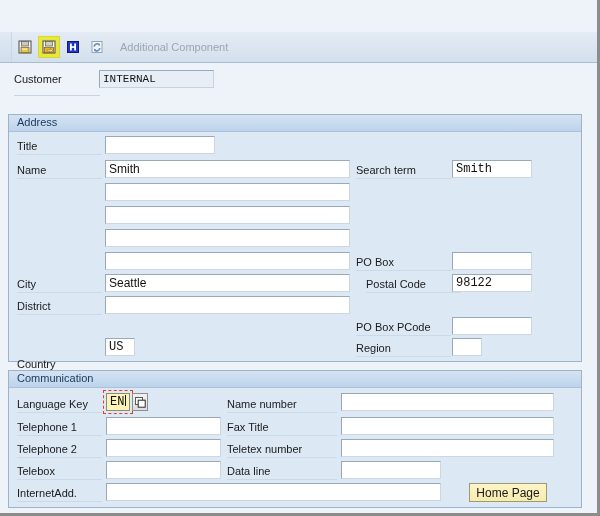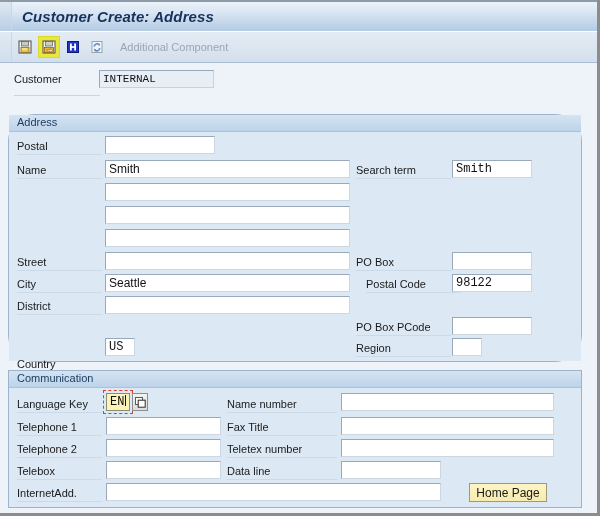--- a/index.html
+++ b/index.html
@@ -147,21 +147,21 @@
     color: #1b3d63;
     padding: 1px 0 0 8px;
     white-space: nowrap;
   }
   .group-body {
     position: relative;
     background: #dce8f4;
     height: calc(100% - 17px);
   }
 
-  #group-address { left: 8px; top: 114px; width: 574px; height: 248px; border-radius: 27px; }
+  #group-address { left: 8px; top: 114px; width: 574px; height: 248px; }
   #group-comm    { left: 8px; top: 370px; width: 574px; height: 138px; }
 
   
   .fld-label {
     position: absolute;
     font-size: 11px;
     color: #1a1a1a;
     white-space: nowrap;
     border-bottom: 1px solid #ccd9e6;
     padding-bottom: 2px;
@@ -232,24 +232,20 @@
     align-items: center;
     justify-content: center;
     white-space: nowrap;
   }
 </style>
 </head>
 <body>
 
 <div class="app">
 
-  <div class="titlebar">
-    <div class="leftpad"></div>
-    <div class="title-text">Customer Create: Address</div>
-  </div>
 
   <div class="toolbar">
     <div class="leftpad"></div>
 
     <div class="tb-btn">
       <svg width="16" height="16" viewBox="0 0 16 16">
         <rect x="2" y="2" width="12" height="12" fill="#f4f4f0" stroke="#4a4a4a" stroke-width="1"></rect>
         <rect x="4.5" y="2.5" width="7" height="4.5" fill="#c9c9bd" stroke="#5a5a5a" stroke-width="0.7"></rect>
         <rect x="4" y="8.5" width="8" height="5" fill="#e8c54a" stroke="#7a6318" stroke-width="0.7"></rect>
         <rect x="5" y="9.5" width="5" height="1" fill="#fff6cf"></rect>
@@ -289,31 +285,30 @@
 
   <div class="customer-row">
     <div class="customer-label">Customer</div>
     <div class="customer-input">INTERNAL</div>
   </div>
 
   <div class="group" id="group-address">
     <div class="group-header">Address</div>
     <div class="group-body">
 
-      <div class="fld-label" style="left:8px; top:8px; width:85px;">Postal</div>
+      <div class="fld-label" style="left:8px; top:8px; width:85px;">Title</div>
       <div class="fld sans" style="left:96px; top:4px; width:110px;"></div>
 
       <div class="fld-label" style="left:8px; top:32px; width:85px;">Name</div>
       <div class="fld sans" style="left:96px; top:28px; width:245px;">Smith</div>
 
       <div class="fld sans" style="left:96px; top:51px; width:245px;"></div>
       <div class="fld sans" style="left:96px; top:74px; width:245px;"></div>
       <div class="fld sans" style="left:96px; top:97px; width:245px;"></div>
 
-      <div class="fld-label" style="left:8px; top:124px; width:85px;">Street</div>
       <div class="fld sans" style="left:96px; top:120px; width:245px;"></div>
 
       <div class="fld-label" style="left:8px; top:146px; width:85px;">City</div>
       <div class="fld sans" style="left:96px; top:142px; width:245px;">Seattle</div>
 
       <div class="fld-label" style="left:8px; top:168px; width:85px;">District</div>
       <div class="fld sans" style="left:96px; top:164px; width:245px;"></div>
 
       <div class="fld-label" style="left:8px; top:210px; width:85px;margin-top:16px;">Country</div>
       <div class="fld mono" style="left:96px; top:206px; width:30px;">US</div>

